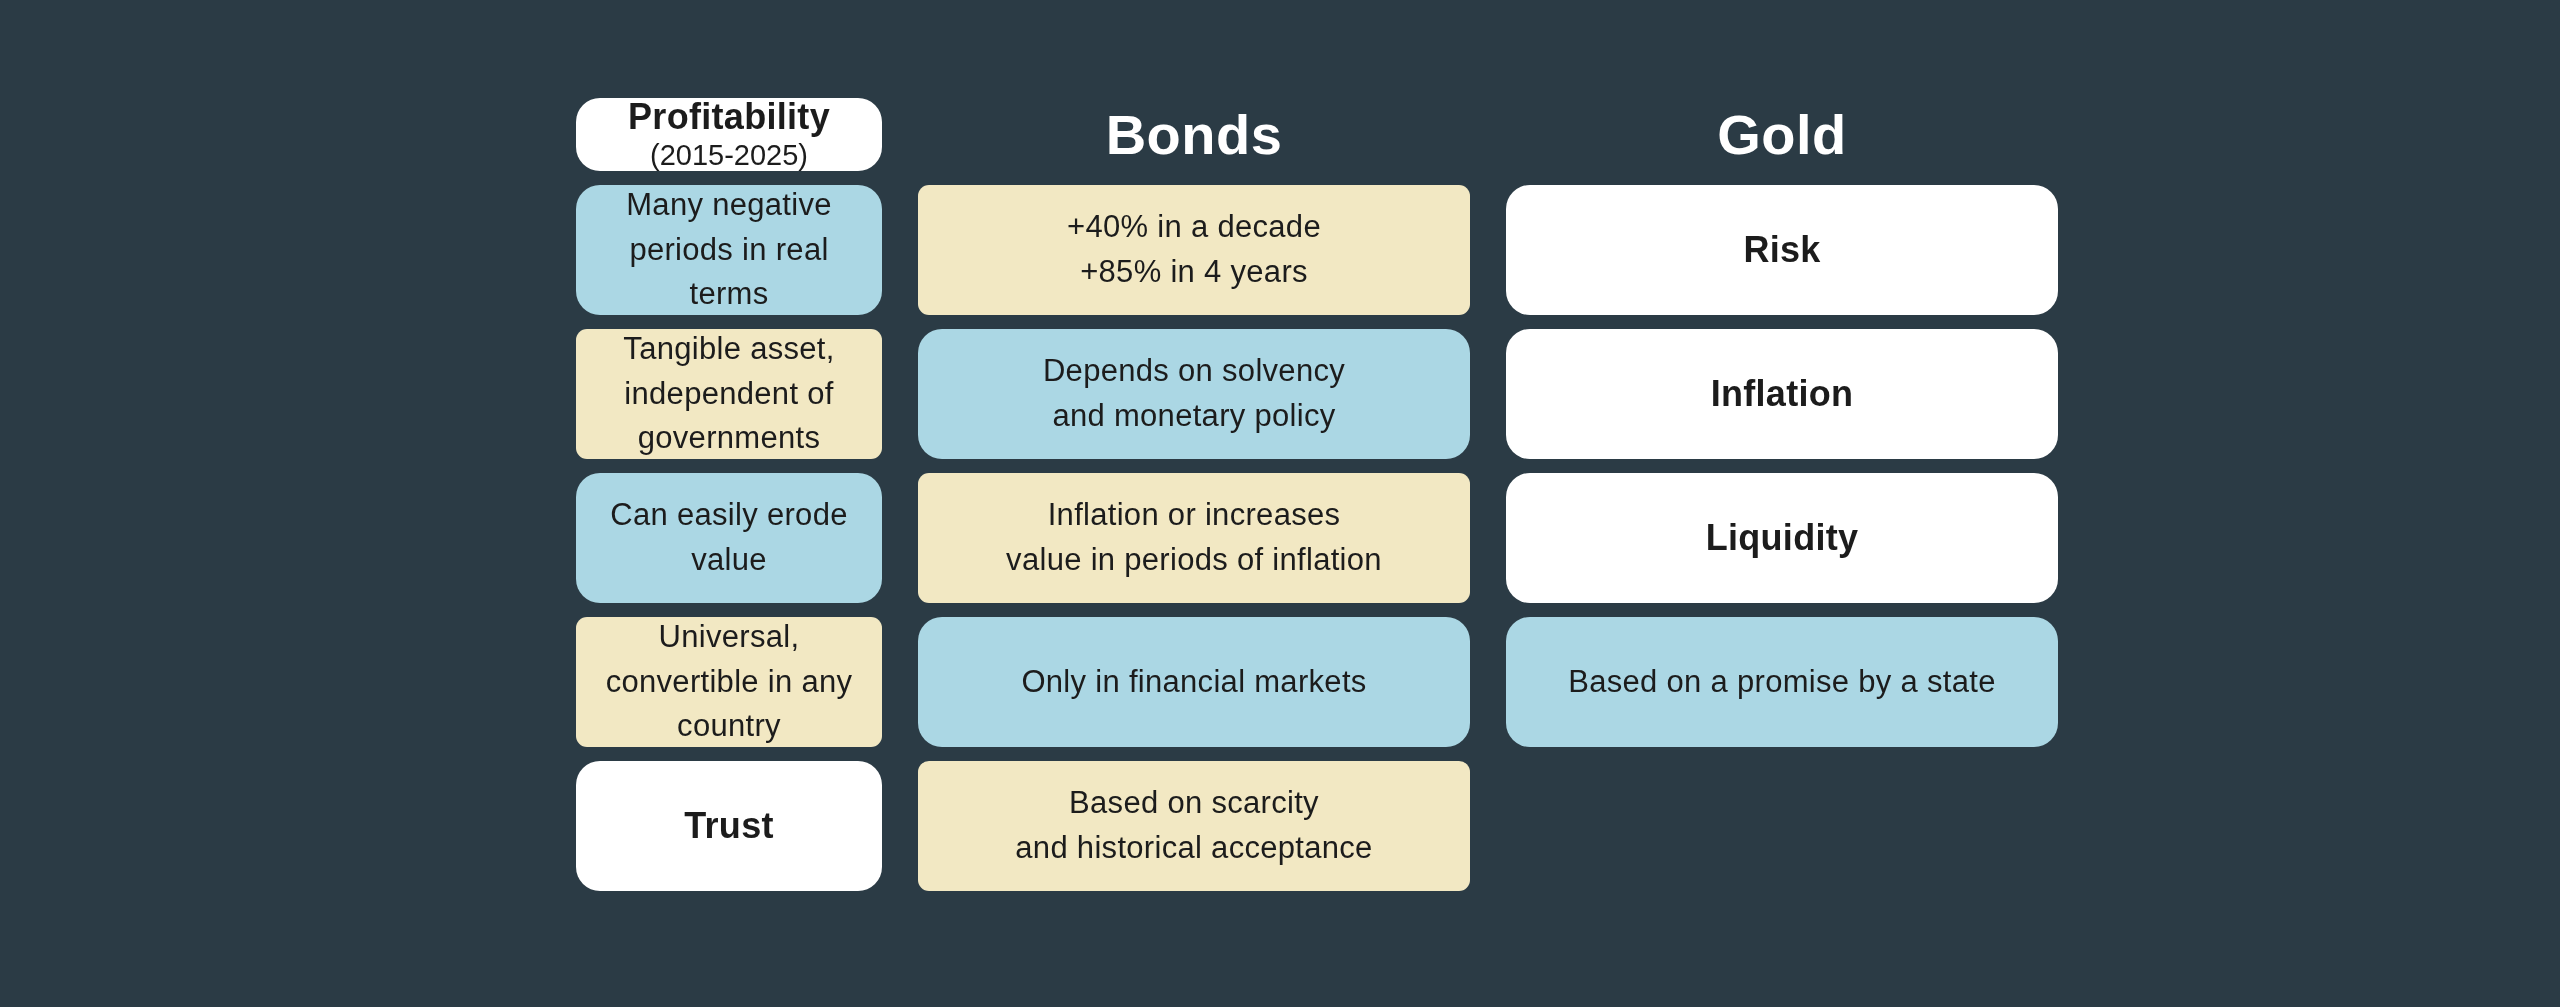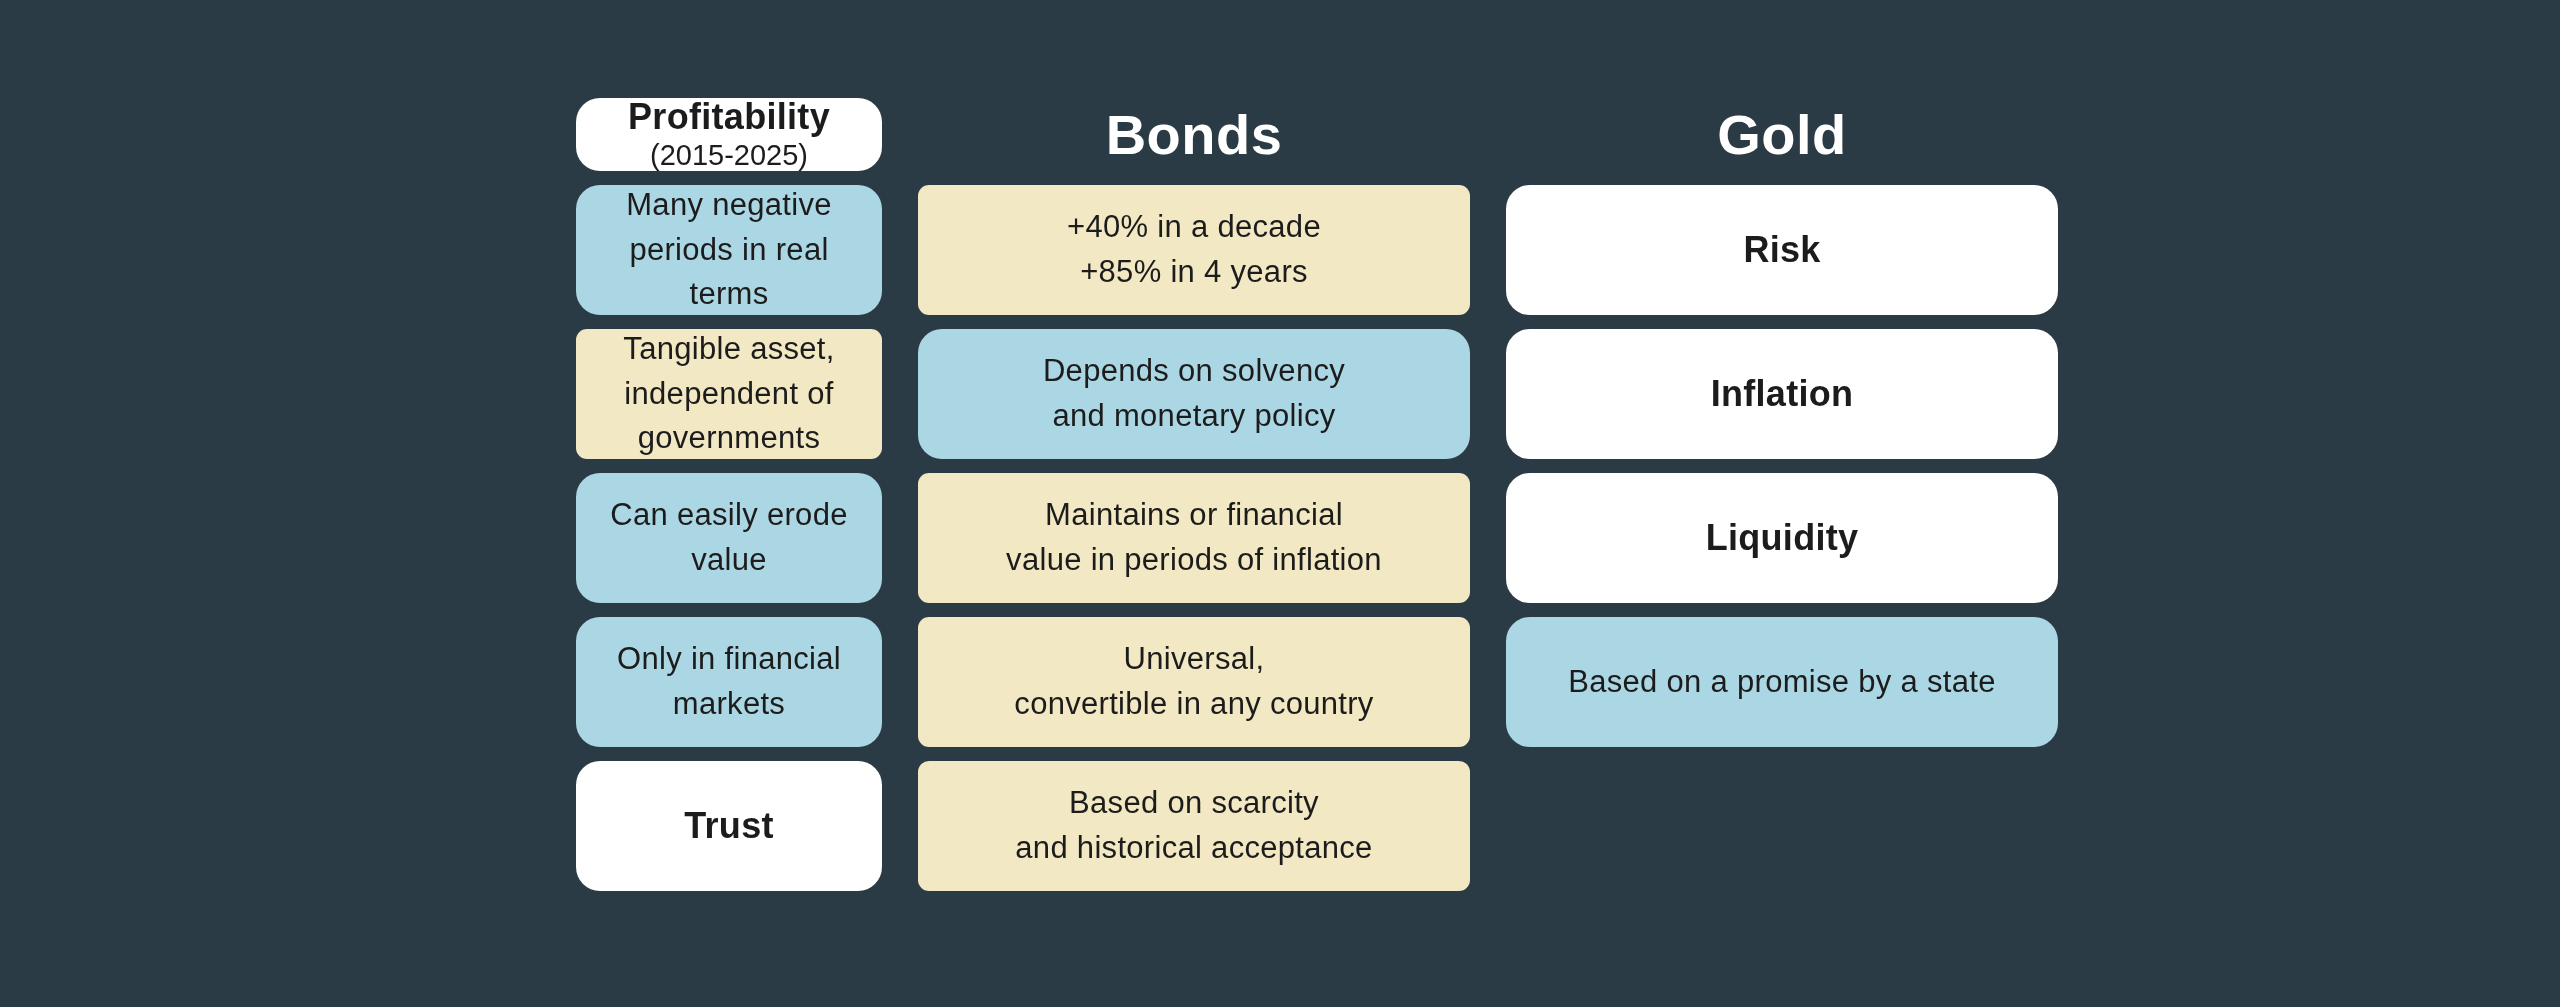--- a/index.html
+++ b/index.html
@@ -114,33 +114,33 @@
 and monetary policy</div>
     </div>
 
     <div class="box label-box">
       <div class="criterion-label">Inflation</div>
     </div>
     <div class="box bonds-box">
       <div class="cell-text">Can easily erode value</div>
     </div>
     <div class="box gold-box">
-      <div class="cell-text">Maintains or financial
+      <div class="cell-text">Inflation or increases
 value in periods of inflation</div>
     </div>
 
     <div class="box label-box">
       <div class="criterion-label">Liquidity</div>
     </div>
-    <div class="box bonds-box">
-      <div class="cell-text">Only in financial markets</div>
-    </div>
     <div class="box gold-box">
       <div class="cell-text">Universal,
 convertible in any country</div>
+    </div>
+    <div class="box bonds-box">
+      <div class="cell-text">Only in financial markets</div>
     </div>
 
     <div class="box bonds-box">
       <div class="cell-text">Based on a promise by a state</div>
     </div>
     <div class="box label-box">
       <div class="criterion-label">Trust</div>
     </div>
     <div class="box gold-box">
       <div class="cell-text">Based on scarcity

